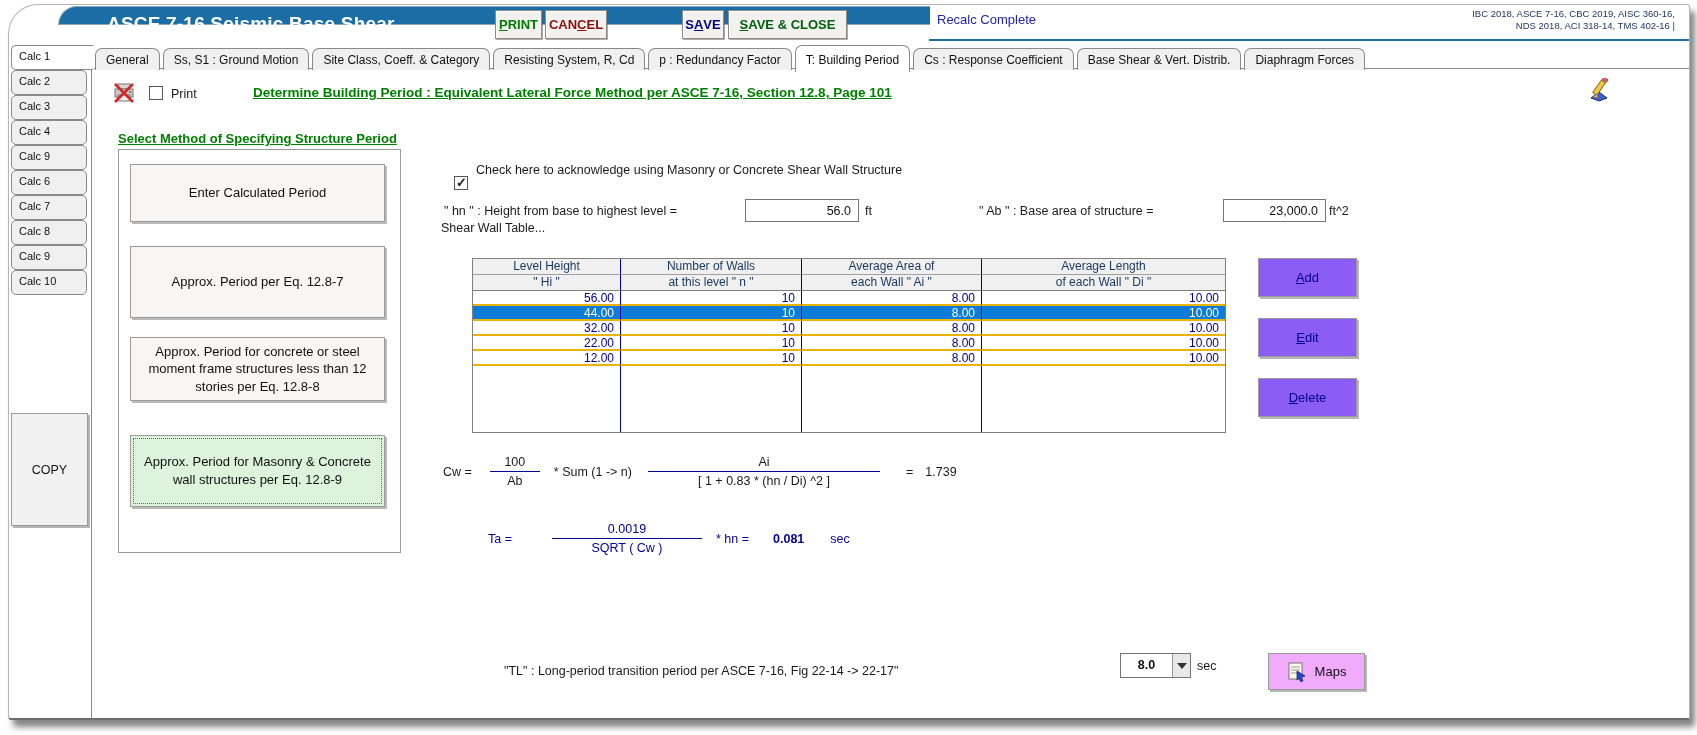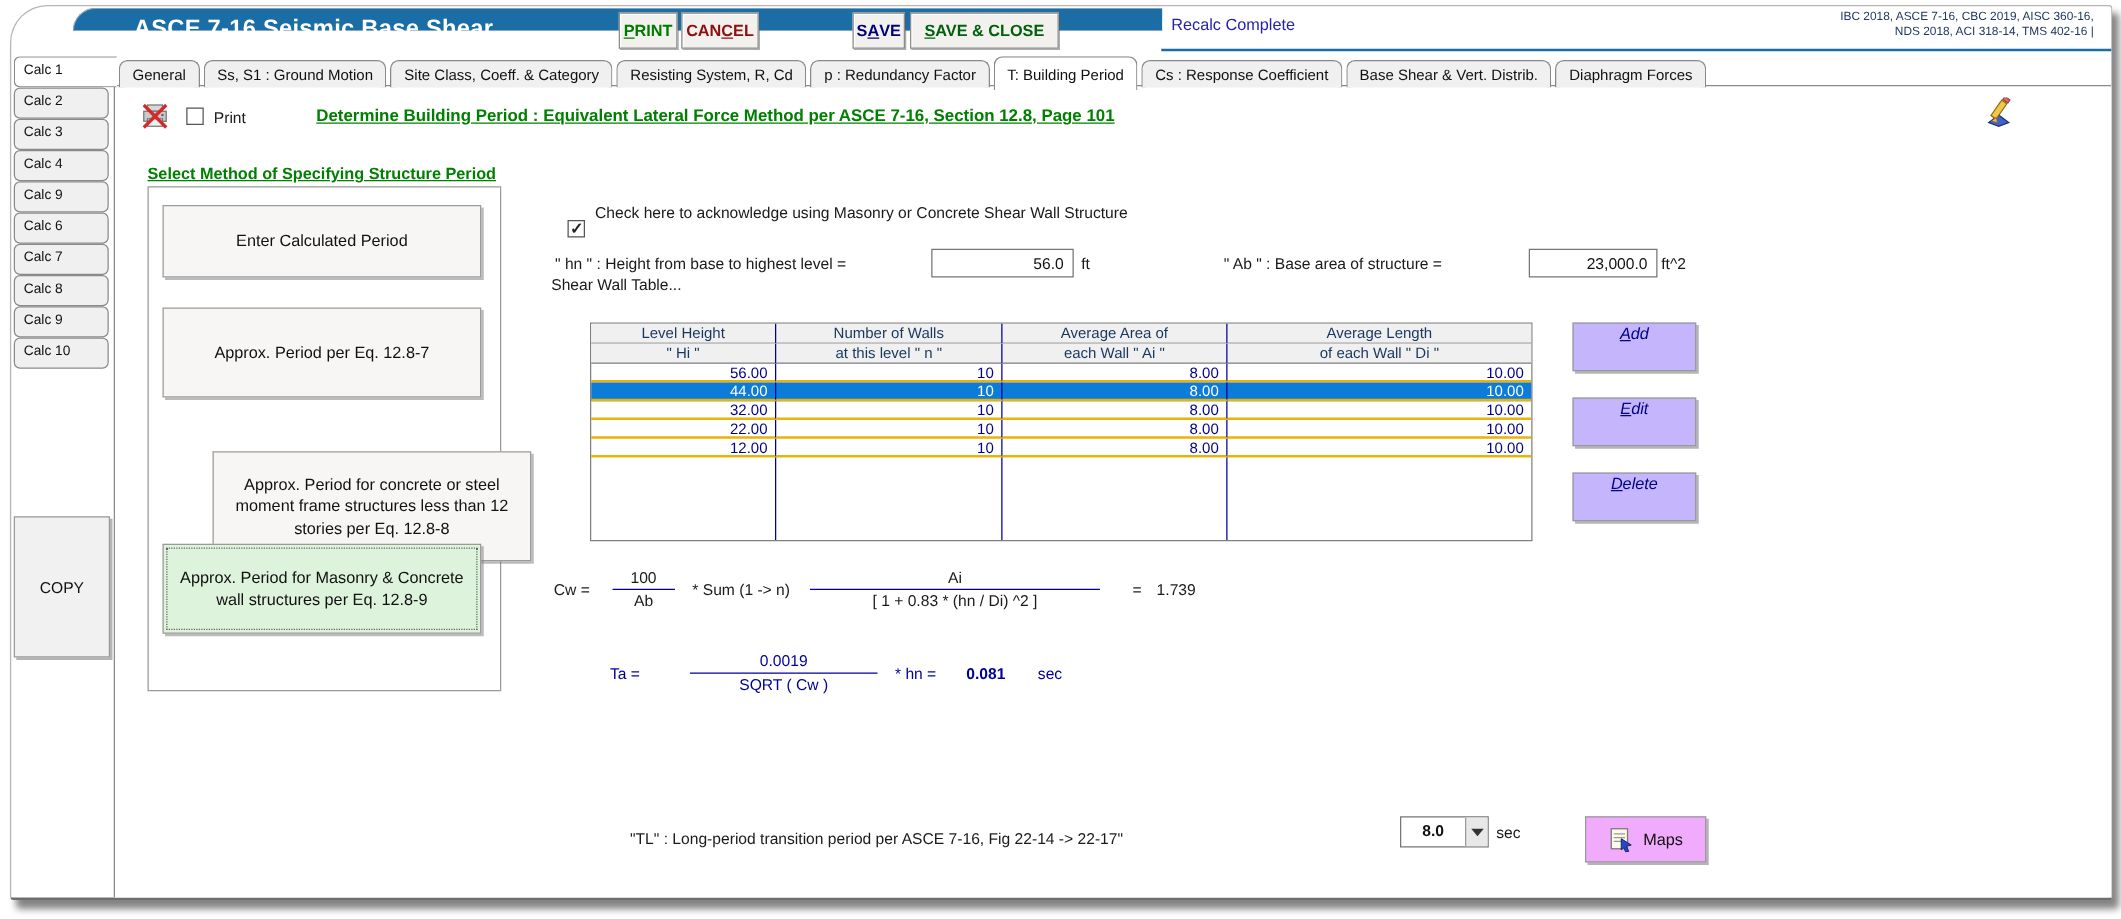--- a/index.html
+++ b/index.html
@@ -102,22 +102,22 @@
   .hrow.h2 .cell { border-bottom:1px solid #808080; }
   .trow { display:flex; color:#00008B; cursor:default; }
   .trow .cell { height:15px; line-height:14px; text-align:right; padding-right:6px; border-right:1px solid #00009b; border-bottom:2px solid #eab308; }
   .trow.selected { background:#0D7BD8; color:#fff; }
   .tfill { flex:1; display:flex; }
   .tfill .cell { border-right:1px solid #00009b; }
   .c1 { width:148px; } .c2 { width:181px; } .c3 { width:180px; } .c4 { flex:1; border-right:none !important; }
 
   .side-btn {
     position:absolute; left:1249px; width:99px; height:39px;
-    background:#c4b5fd; border:1px solid #9a9a9a; box-shadow:2px 2px 0 rgba(120,120,120,0.55);
-    color:#00008B; font-size:13px; display:flex; justify-content:center; cursor:pointer;font-style:italic;
+    background:#8b5cf6; border:1px solid #9a9a9a; box-shadow:2px 2px 0 rgba(120,120,120,0.55);
+    color:#00008B; font-size:13px; display:flex; align-items:center; justify-content:center; cursor:pointer;
   }
   .side-btn span.u { text-decoration:underline; }
 
   
   .formula-row { position:absolute; display:flex; align-items:center; font-size:12.5px; color:#1a1a1a; }
   .frac { display:inline-flex; flex-direction:column; align-items:center; line-height:1.15; }
   .frac .bar { align-self:stretch; height:1px; background:#00009b; margin:2px 0; }
   .ta-color { color:#00009b; }
 
   
@@ -215,21 +215,21 @@
     <polygon points="2,20 10,14 18,20 10,23" fill="#3f62c8" stroke="#1c2f78" stroke-width="1"></polygon>
     <rect x="8" y="2" width="5" height="15" fill="#f2c744" stroke="#8a6d1d" stroke-width="1" transform="rotate(35 10 9)"></rect>
     <polygon points="4,19 8,16 9,20" fill="#e8b6a0" stroke="#8a6d1d" stroke-width="0.8"></polygon>
     <rect x="14" y="0" width="5" height="3" fill="#e06666" stroke="#8a3d3d" stroke-width="0.8" transform="rotate(35 16 1)"></rect>
   </svg>
 
   <div class="abs green-h" style="left:109px; top:126px; font-size:13px;">Select Method of Specifying Structure Period</div>
   <div class="abs groupbox" style="left:109px; top:144px; width:283px; height:404px;"></div>
   <div class="method-btn" style="top:159px; height:58px;">Enter Calculated Period</div>
   <div class="method-btn" style="top:241px; height:72px;">Approx. Period per Eq. 12.8-7</div>
-  <div class="method-btn" style="top:356px; height:88px;margin-left:40px;">Approx. Period for concrete or steel moment frame structures less than 12 stories per Eq. 12.8-8</div>
+  <div class="method-btn" style="top:332px; height:64px;">Approx. Period for concrete or steel moment frame structures less than 12 stories per Eq. 12.8-8</div>
   <div class="method-btn selected" style="top:430px; height:72px;">Approx. Period for Masonry &amp; Concrete wall structures per Eq. 12.8-9</div>
 
   <div class="checkbox abs checked" style="left:445px; top:157px;"></div>
   <div class="abs lbl" style="left:467px; top:158px;">Check here to acknowledge using Masonry or Concrete Shear Wall Structure</div>
 
   <div class="abs lbl" style="left:435px; top:199px;">" hn " : Height from base to highest level  =</div>
   <input class="field-input abs" style="left: 736px; top: 194px; width: 114px; height: 23px;" value="56.0">
   <div class="abs lbl" style="left:856px; top:199px;">ft</div>
 
   <div class="abs lbl" style="left:970px; top:199px;">" Ab " : Base area of structure  =</div>

